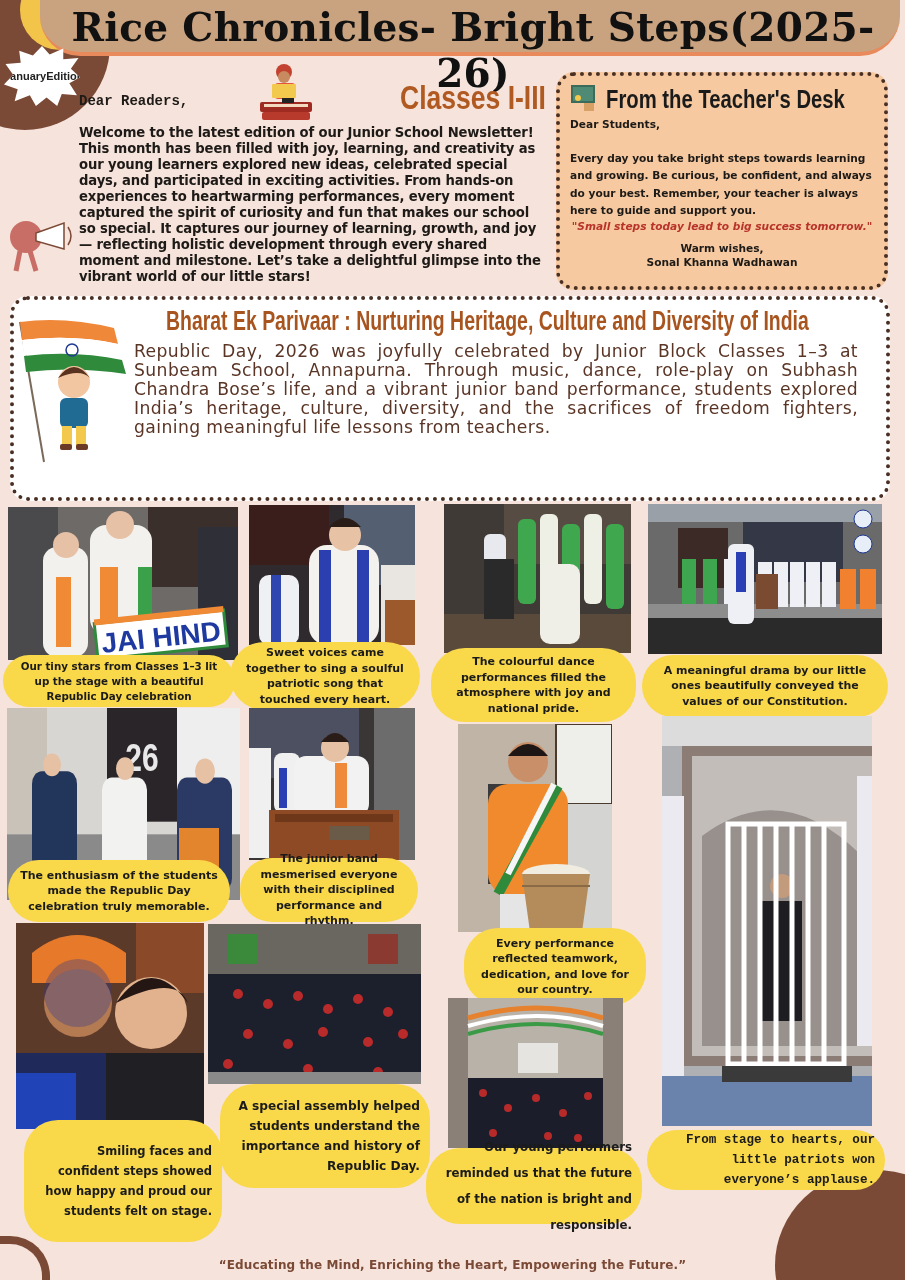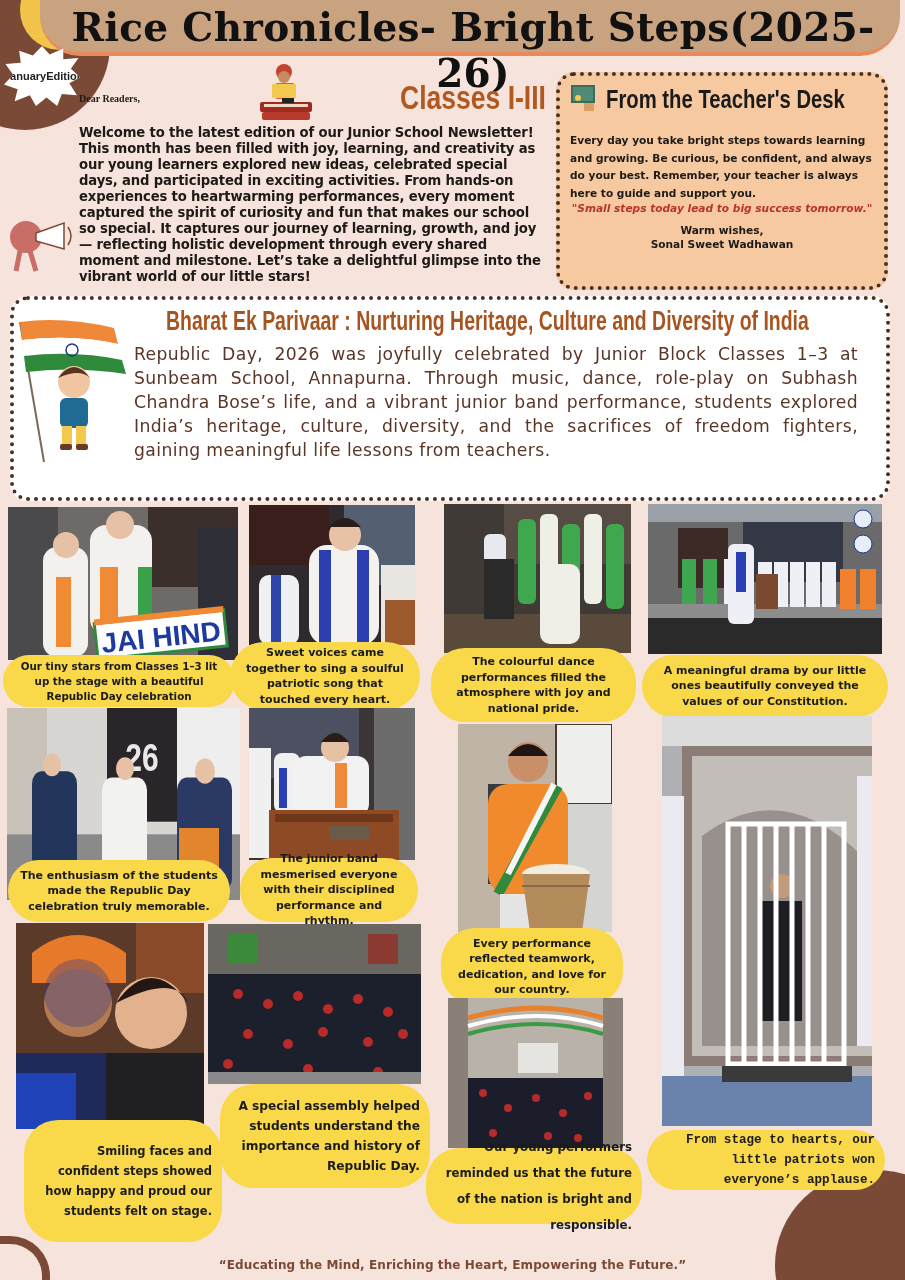--- a/index.html
+++ b/index.html
@@ -27,21 +27,21 @@
 
   
   .badge {
     left: 4px; top: 46px; width: 76px; height: 60px;
     background: #fff;
     clip-path: polygon(50% 0%, 60% 14%, 78% 4%, 78% 22%, 98% 20%, 88% 38%, 100% 52%, 86% 62%, 96% 82%, 76% 80%, 70% 100%, 56% 86%, 42% 100%, 34% 82%, 14% 92%, 18% 72%, 0% 64%, 12% 48%, 2% 30%, 22% 28%, 20% 8%, 38% 16%);
     display: flex; flex-direction: row; align-items: center; justify-content: space-between;
     font-family: "Liberation Sans", sans-serif; font-weight: 700; font-size: 11px; line-height: 12px; color: #222;
   }
 
-  .dear { left: 79px; top: 93px; font-size: 10px; font-weight: 700; font-family: Liberation Serif, serif; }
+  .dear { left: 79px; top: 93px; font-size: 14px; font-weight: 700; font-family: Liberation Mono, monospace; }
   .intro {
     left: 79px; top: 125px; width: 465px; font-size: 13.2px; line-height: 16px; font-weight: 700;
     letter-spacing: -0.15px;
   }
   .classes-title {
     left: 400px; top: 78px; font-family: "Liberation Sans", sans-serif; font-weight: 700;
     font-size: 34px; color: #b05a22; transform: scaleX(0.78); transform-origin: left top;
   }
 
   
@@ -67,21 +67,21 @@
   
   .bharat {
     left: 10px; top: 296px; width: 880px; height: 205px;
     background: #fff; border: 4px dotted #4a3024; border-radius: 18px;
   }
   .bharat-title {
     left: 166px; top: 306px; font-family: "Liberation Sans", sans-serif; font-weight: 700;
     font-size: 27px; color: #a8541f; transform: scaleX(0.72); transform-origin: left top; white-space: nowrap;
   }
   .bharat-body {
-    left: 134px; top: 342px; width: 724px; font-size: 17.2px; line-height: 24px;
+    left: 134px; top: 342px; width: 724px; font-size: 17.2px; line-height: 19px;
     color: #5a3526; text-align: justify; letter-spacing: 0.4px;
   }
   .flag-kid { left: 14px; top: 316px; width: 120px; height: 150px; }
 
   
   .photo { overflow: hidden; }
   .photo svg { width: 100%; height: 100%; display: block; }
 
   .cap {
     background: #f9d84a; border-radius: 34px;
@@ -143,26 +143,27 @@
     <div class="desk-icon">
       <svg viewBox="0 0 26 28" width="26" height="28">
         <rect x="1" y="1" width="24" height="18" fill="#3b6b5a"></rect>
         <rect x="3" y="3" width="20" height="14" fill="#4e8a74"></rect>
         <circle cx="8" cy="14" r="3" fill="#f2c94c"></circle>
         <rect x="14" y="19" width="10" height="8" fill="#d9a066"></rect>
       </svg>
     </div>
     <div class="desk-title">From the Teacher's Desk</div>
   </div>
+  <div class="desk-body">Dear Students,</div>
   <div class="desk-body" style="height:16px"></div>
   <div class="desk-body">Every day you take bright steps towards learning and growing. Be curious, be confident, and always do your best. Remember, your teacher is always here to guide and support you.</div>
   <div class="desk-quote">"Small steps today lead to big success tomorrow."</div>
   <div style="height:10px"></div>
   <div class="desk-sign">Warm wishes,</div>
-  <div class="desk-sign" style="margin-top:2px">Sonal Sweet Wadhawan</div>
+  <div class="desk-sign" style="margin-top:2px">Sonal Khanna Wadhawan</div>
 </div>
 
 <div class="abs bharat"></div>
 <div class="abs flag-kid">
   <svg viewBox="0 0 120 150" width="120" height="150">
     <line x1="6" y1="6" x2="30" y2="146" stroke="#7a6a5a" stroke-width="2"></line>
     <path d="M6 6 Q50 0 100 12 L104 28 Q60 18 8 24 Z" fill="#f0883a"></path>
     <path d="M8 24 Q60 18 104 28 L108 44 Q60 34 10 40 Z" fill="#fff"></path>
     <path d="M10 40 Q60 34 108 44 L112 58 Q60 50 12 56 Z" fill="#2f8a3c"></path>
     <circle cx="58" cy="34" r="6" fill="none" stroke="#1f3a93" stroke-width="1.5"></circle>
@@ -314,21 +315,21 @@
     <path d="M100 62 L40 170" stroke="#2f8a3c" stroke-width="10"></path>
     <path d="M96 60 L50 150" stroke="#f5f5f5" stroke-width="6"></path>
     <circle cx="70" cy="38" r="20" fill="#c98f68"></circle>
     <path d="M50 32 Q70 8 90 32 Z" fill="#1d1614"></path>
     <rect x="42" y="170" width="70" height="38" fill="#e5e5e5"></rect>
     <ellipse cx="98" cy="150" rx="34" ry="10" fill="#f1ece0"></ellipse>
     <path d="M64 150 L72 208 L124 208 L132 150 Z" fill="#b48c5c"></path>
     <path d="M64 162 L132 162" stroke="#8a6a44" stroke-width="2"></path>
   </svg>
 </div>
-<div class="abs cap" style="left:441px;top:928px;width:182px;height:77px;">Every performance reflected teamwork, dedication, and love for our country.</div>
+<div class="abs cap" style="left:464px;top:928px;width:182px;height:77px;">Every performance reflected teamwork, dedication, and love for our country.</div>
 
 <div class="abs photo" style="left:662px;top:716px;width:210px;height:410px;">
   <svg viewBox="0 0 210 410" preserveAspectRatio="none">
     <rect width="210" height="410" fill="#aeb0b4"></rect>
     <rect x="0" y="0" width="210" height="30" fill="#dcdcdc"></rect>
     <rect x="20" y="30" width="190" height="320" fill="#8b7d76"></rect>
     <rect x="30" y="40" width="180" height="300" fill="#c2bdb8"></rect>
     <path d="M40 120 Q120 60 200 140 L200 330 L40 330 Z" fill="#7a726e" opacity="0.6"></path>
     <rect x="0" y="80" width="22" height="320" fill="#eaeaf0"></rect>
     <rect x="195" y="60" width="15" height="270" fill="#eaeaf0"></rect>

